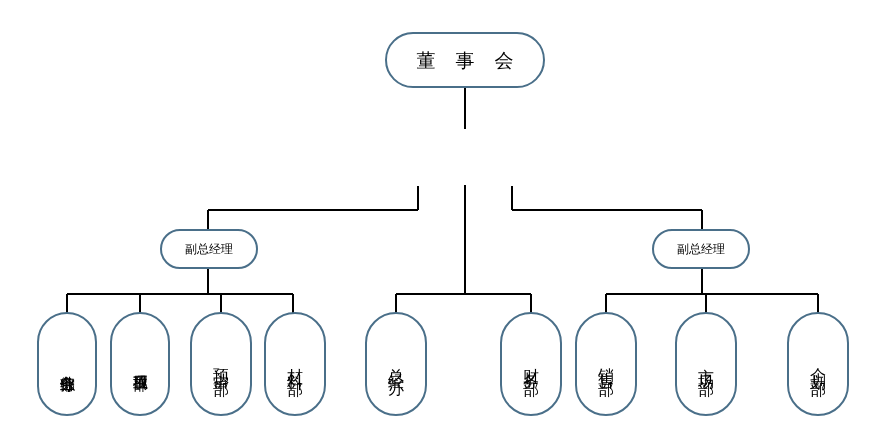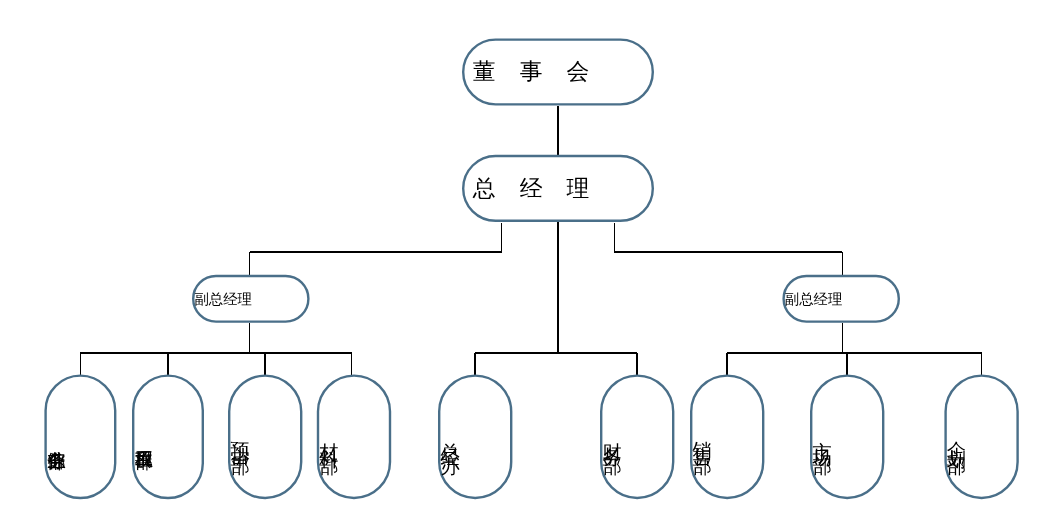--- a/index.html
+++ b/index.html
@@ -28,21 +28,21 @@
     pointer-events: none;
   }
   
   .node {
     position: absolute;
     box-sizing: border-box;
     background: #ffffff;
     border: 2px solid #4a6f89;
     display: flex;
     align-items: center;
-    justify-content: flex-start;
+    justify-content: center;
     color: #000000;
     z-index: 2;
   }
   .node-wide {
     border-radius: 28px;
   }
   .node-leaf {
     border-radius: 32px;
   }
   .node-label {
@@ -110,23 +110,20 @@
       <path d="M606,294 L606,313"></path>
       <path d="M706,294 L706,313"></path>
       <path d="M818,294 L818,313"></path>
     </g>
   </svg>
 
   <div class="node node-wide" style="left:385px; top:32px; width:160px; height:56px;">
     <span class="node-label label-h spaced">董 事 会</span>
   </div>
 
-  <div class="node node-wide" style="left:385px; top:129px; width:160px; height:56px;">
-    <span class="node-label label-h spaced">总 经 理</span>
-  </div>
 
   <div class="node node-wide" style="left:160px; top:229px; width:98px; height:40px;">
     <span class="node-label label-h tight">副总经理</span>
   </div>
 
   <div class="node node-wide" style="left:652px; top:229px; width:98px; height:40px;">
     <span class="node-label label-h tight">副总经理</span>
   </div>
 
   <div class="node node-leaf" style="left:37px; top:312px; width:60px; height:104px;">

